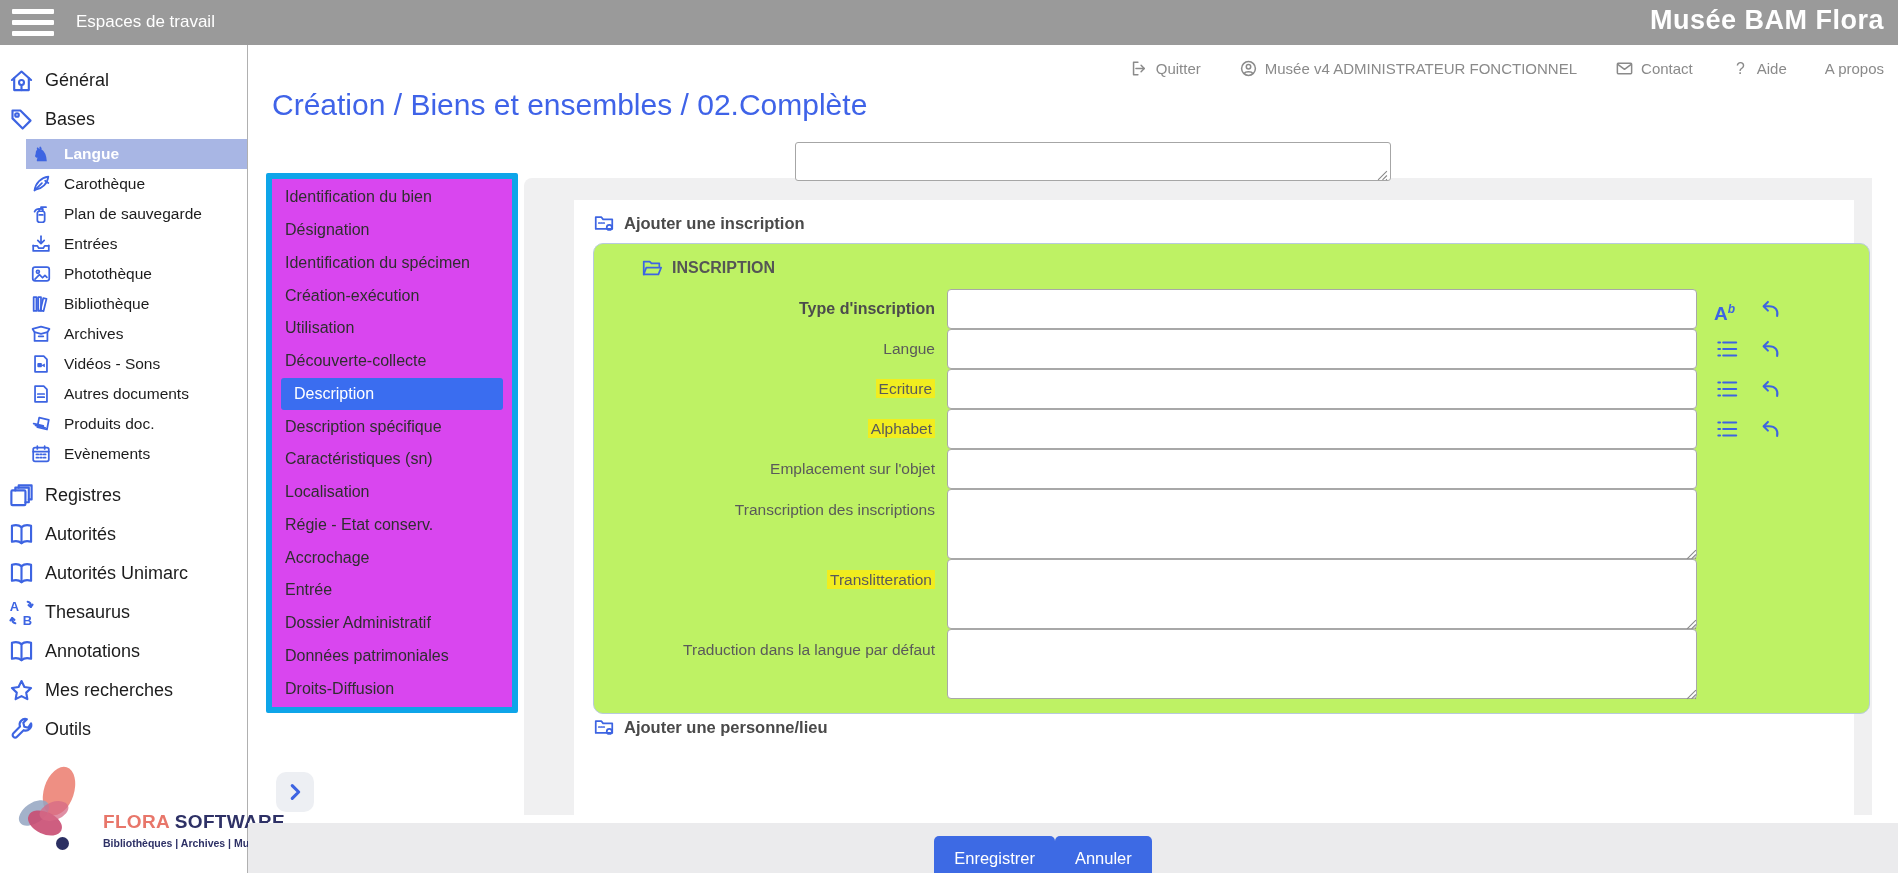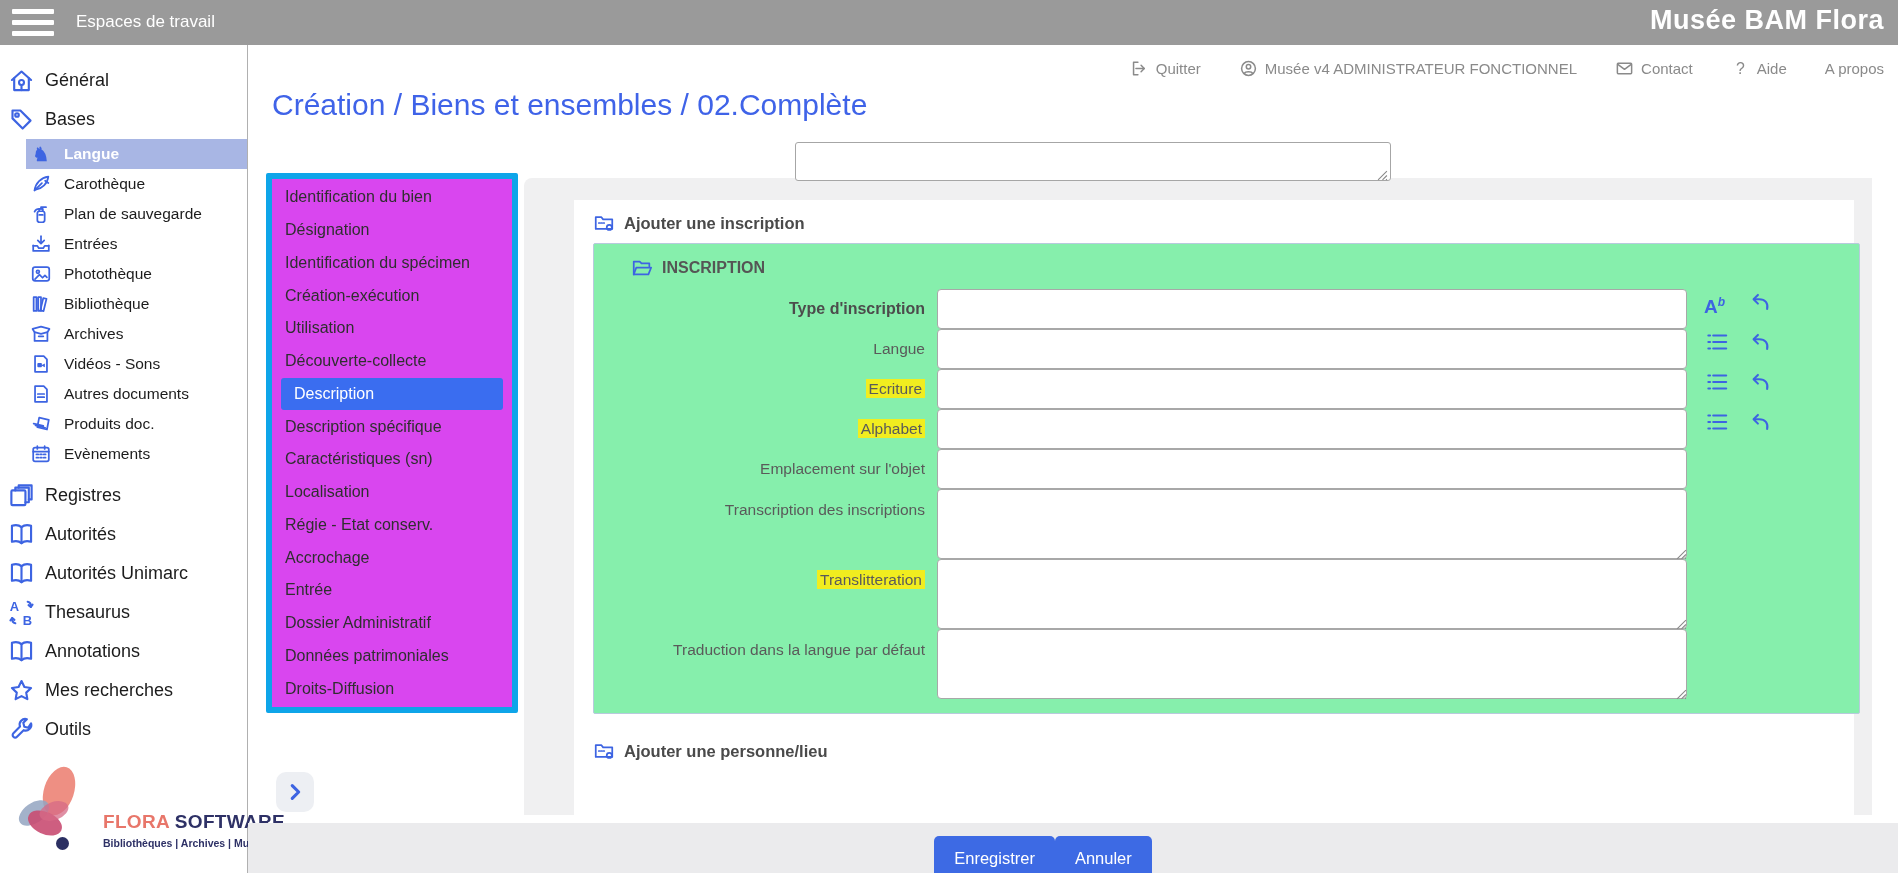--- a/index.html
+++ b/index.html
@@ -42,37 +42,37 @@
   .nav-item.selected{background:#3a6df0;color:#fff;border-radius:3px;margin:0 9px}
   .chevron-btn{position:absolute;left:276px;top:772px;width:38px;height:40px;border-radius:10px;background:#edeff3;border:none;color:#3d64e2;cursor:pointer;padding:8px;z-index:6}
   
   .gray-panel{position:absolute;left:524px;top:178px;width:1348px;height:637px;background:#f0f0f1;border-radius:8px 0 0 0;z-index:1;overflow:hidden}
   .inner-white{position:absolute;left:50px;top:22px;right:18px;bottom:0;background:#fff;padding:12px 0 0 19px}
   .cutoff-field{position:absolute;left:795px;top:142px;width:594px;height:37px;background:#fff;border:1px solid #a6a6a6;border-radius:3px;z-index:4}
   .rs-handle{position:absolute;right:2px;bottom:2px;width:11px;height:11px;color:#8a8a8a}
   .rs-handle svg{width:100%;height:100%}
   .section-title{display:flex;align-items:center;gap:9px;font-size:16.5px;font-weight:bold;color:#4a4a4a;margin-bottom:9px}
   .title-icon{width:22px;height:22px;color:#3d64e2;flex:0 0 auto}
-  .group-box{width:1259px;background:#86efac;border:1px solid #b8cadd;border-radius:2px;padding:10px 0 14px 6px}
+  .group-box{width:1259px;background:#bef264;border:1px solid #b8cadd;border-radius:10px;padding:10px 0 14px 16px}
   .group-head{display:flex;align-items:center;gap:9px;font-size:16px;font-weight:bold;color:#555;margin:3px 0 10px 31px}
   #fields{display:flex;flex-direction:column;}
   .f-row{display:flex;align-items:center}
   .f-row.ta{align-items:flex-start}
   .f-label{width:325px;margin-right:12px;text-align:right;font-size:15.5px;color:#5a5a5a;flex:0 0 auto}
   .f-row.ta .f-label{padding-top:12px}
   .f-label.bold{font-weight:bold;color:#4c4c4c;font-size:16px}
   .hl{background:#f1ed1f;padding:1px 3px}
   .f-input{width:750px;height:40px;box-sizing:border-box;border:1px solid #a8a8a8;border-radius:4px;background:#fff;font:15px "Liberation Sans",sans-serif;padding:0 10px;outline:none}
   .ta-wrap{position:relative;width:752px}
   .f-ta{width:750px;height:70px;box-sizing:border-box;border:1px solid #a8a8a8;border-radius:4px;background:#fff;resize:none;font:15px "Liberation Sans",sans-serif;padding:6px 10px;outline:none;display:block}
-  .f-icons{display:flex;gap:16px;margin-left:17px;height:40px}
+  .f-icons{display:flex;align-items:center;gap:16px;margin-left:17px;height:40px}
   .f-icon{width:26px;height:26px;color:#3d64e2;cursor:pointer}
   .ab-glyph{font-size:19px;font-weight:bold;color:#3d64e2;line-height:26px}
   .ab-glyph sup{font-size:12px;font-style:italic}
-  .person-title{margin-top:26px}
+  .person-title{margin-top:2px}
   
   .footer{position:absolute;left:248px;right:0;top:823px;height:50px;background:#ebebed;z-index:15;display:flex;justify-content:center;gap:10px;padding-top:13px;box-sizing:border-box;transform:translateX(0)}
   .footer-inner{display:flex;transform:translateX(-30px)}
   .btn{height:44px;border:none;border-radius:5px;background:#3d6ae4;color:#fff;font:16.5px "Liberation Sans",sans-serif;padding:0 20px;cursor:pointer}
 </style>
 </head>
 <body>
 
 <div class="topbar">
   <div class="hamburger">

